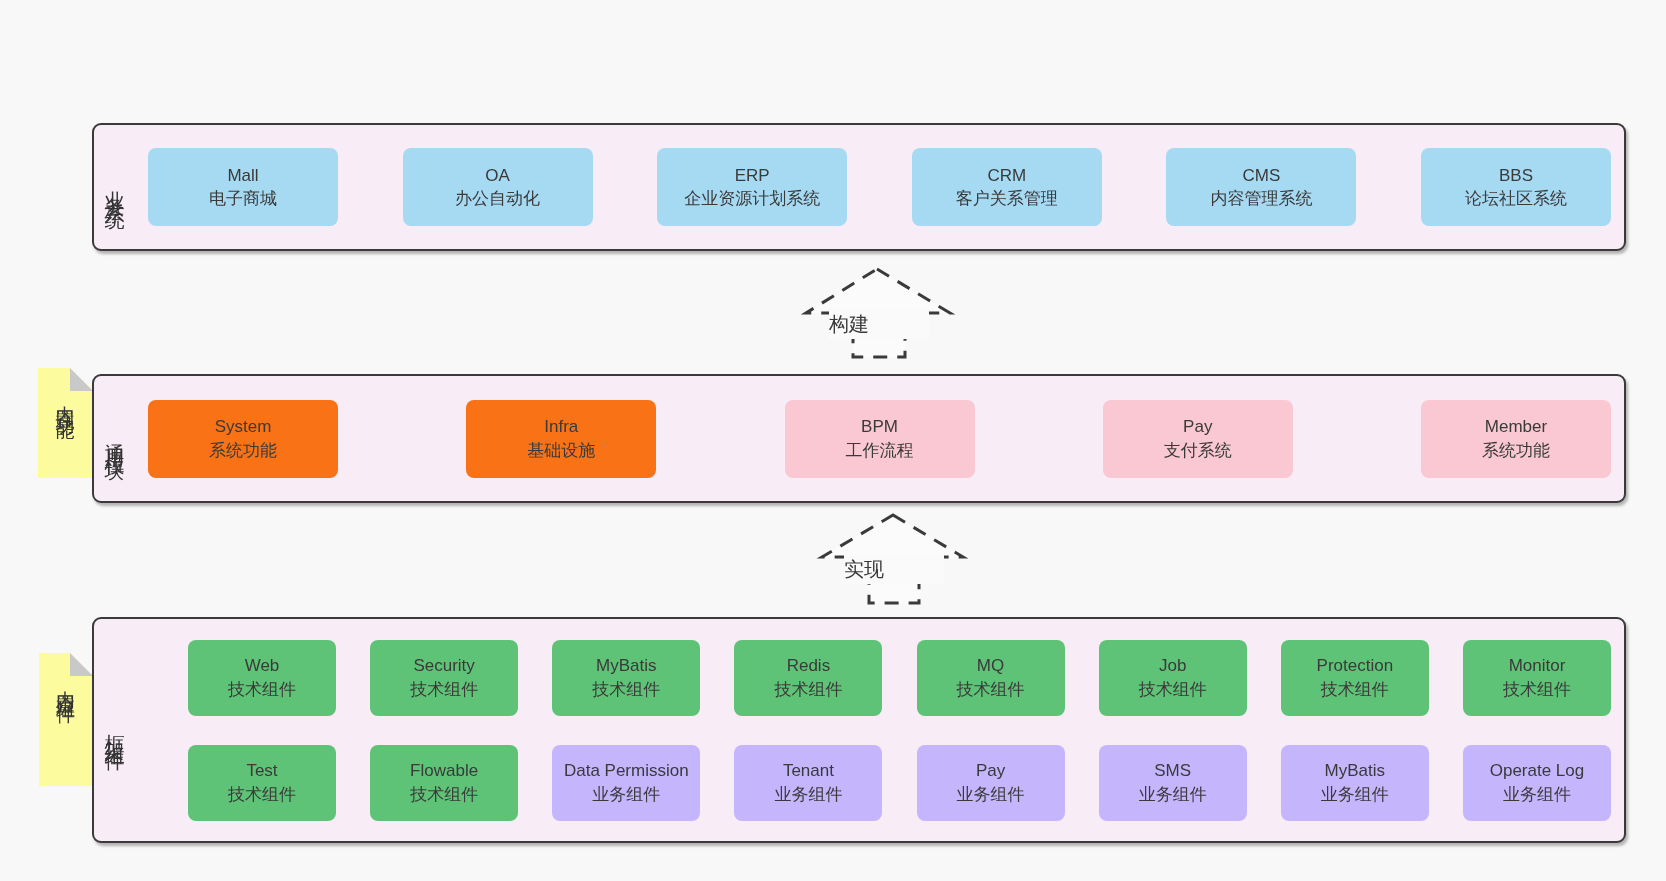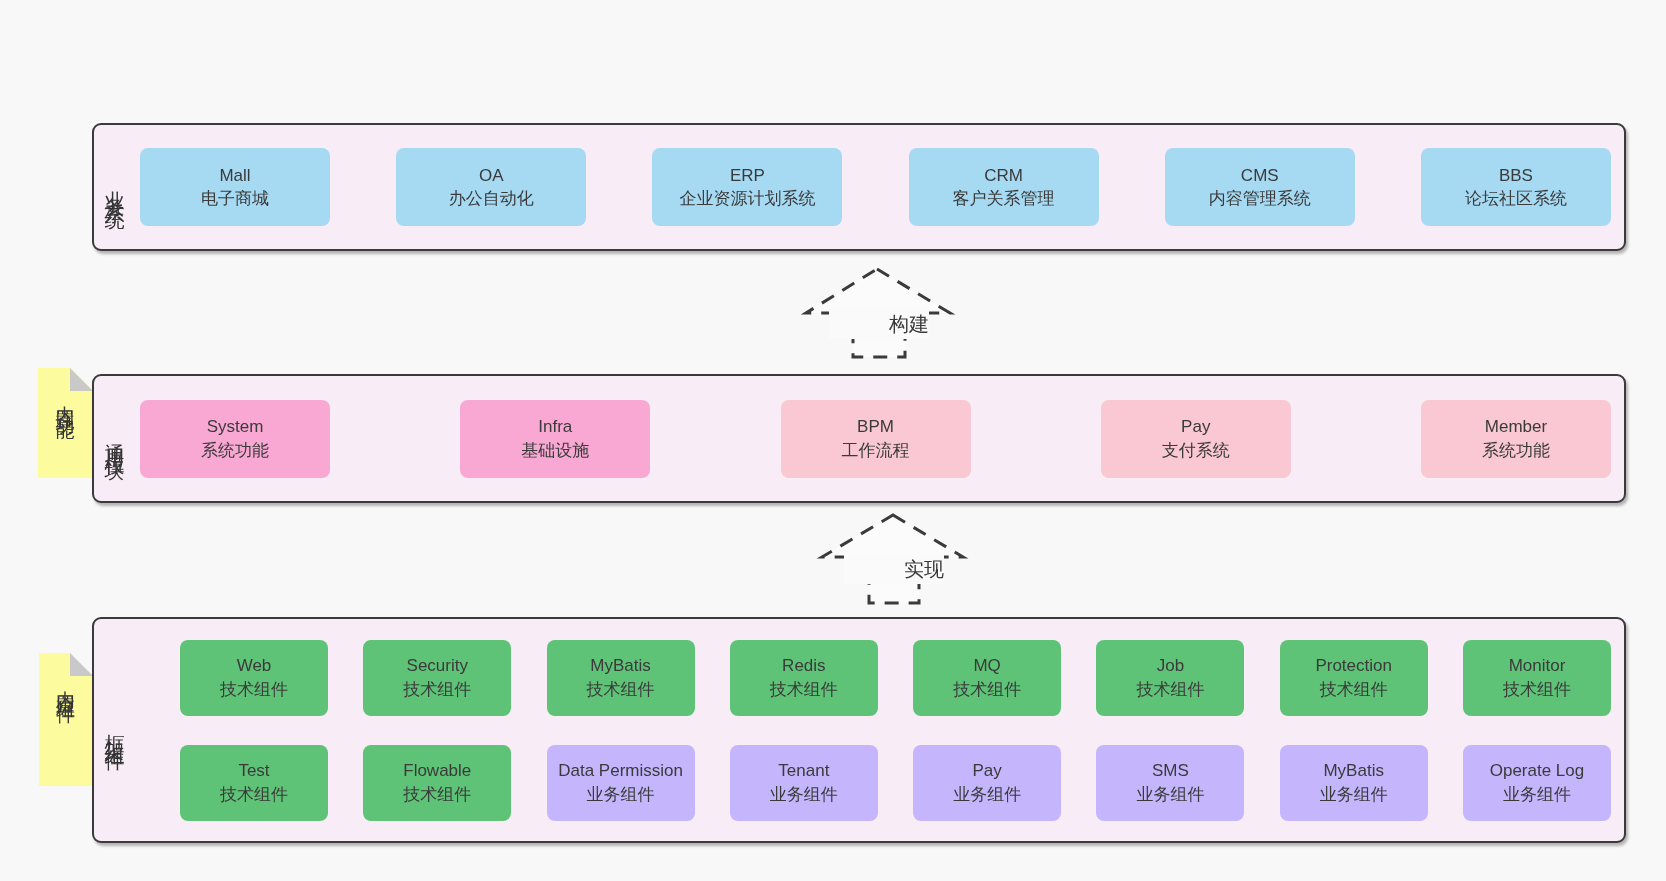--- a/index.html
+++ b/index.html
@@ -23,25 +23,25 @@
     font-size:20px;letter-spacing:6px;line-height:1.0;
     color:#333;margin-right:15px;white-space:nowrap;flex:0 0 auto;
   }
   .boxes-area{flex:1;display:flex;flex-direction:column;justify-content:center;}
   .box-row{display:flex;justify-content:space-between;align-items:center;}
   .box-row + .box-row{margin-top:29px;}
   
   .box{
     width:190px;height:78px;border-radius:8px;
     display:flex;flex-direction:column;justify-content:center;align-items:center;
-    text-align:center;font-size:17px;line-height:1.38;
+    text-align:center;font-size:17px;line-height:1.38;margin-left:8px;
   }
   .bot .box{width:148px;height:76px;}
   .box.blue{background:#a6d9f2;}
-  .box.red{background:#f9a8d4;}
+  .box.red{background:#f97316;}
   .box.pink{background:#f9c8d2;}
   .box.gdark{background:#5fc377;}
   .box.glight{background:#c4b5fd;}
   .box-title,.box-sub{color:#3a3a3a;}
   
   .note{
     position:absolute;background:#fcfc9f;z-index:1;
     display:flex;justify-content:center;
     clip-path:polygon(0 0,calc(100% - 23px) 0,100% 23px,100% 100%,0 100%);
   }
@@ -52,21 +52,21 @@
   .note-text{
     writing-mode:vertical-rl;text-orientation:upright;
     font-size:19px;letter-spacing:5px;line-height:1.0;color:#333;margin-top:22px;
   }
   .note.features{left:38px;top:368px;width:55px;height:110px;}
   .note.components{left:39px;top:653px;width:54px;height:133px;}
   
   .arrow{position:absolute;width:156px;height:95px;z-index:1;}
   .arrow svg{position:absolute;left:0;top:0;}
   .arrow .arrow-label{
-    position:absolute;left:29px;top:44px;width:100px;text-align:right;
+    position:absolute;left:29px;top:44px;width:100px;text-align:left;
     font-size:20px;color:#3a3a3a;background:#fafafa;padding:1px 0;
   }
   .arrow.a1{left:800px;top:266px;}
   .arrow.a2{left:815px;top:511px;}
 </style>
 </head>
 <body>
 
 <div class="canvas">
 

